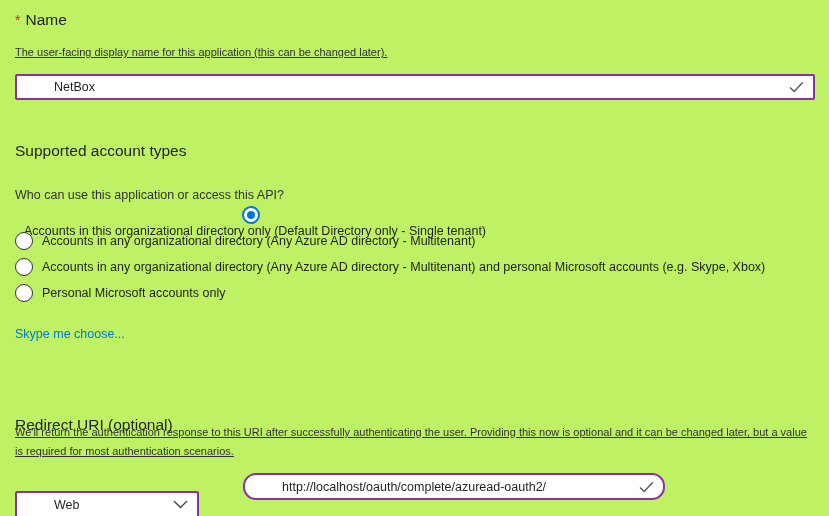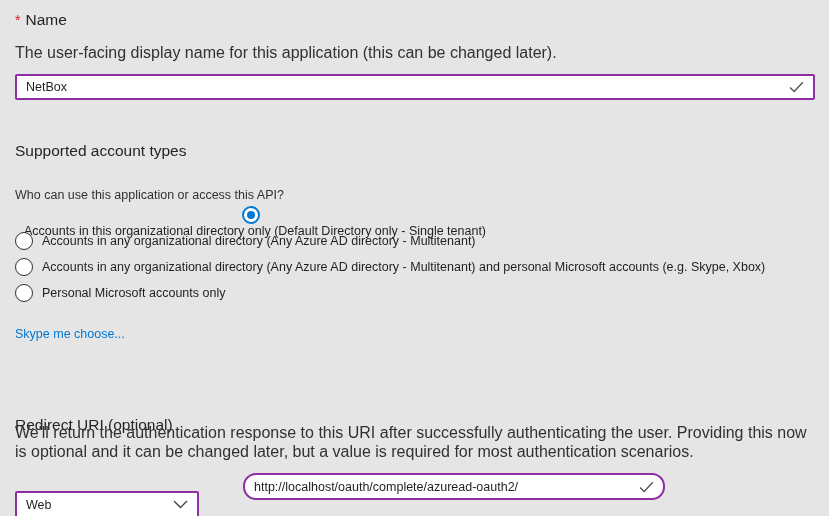--- a/index.html
+++ b/index.html
@@ -1,45 +1,45 @@
 <!DOCTYPE html>
 <html><head>
 <meta charset="utf-8">
 <style>
   * { margin:0; padding:0; box-sizing:border-box; }
   html,body { background:#ffffff; }
   .page {
     position:relative;
     width:829px; height:516px;
-    background:#e5e5e5;
+    background:#bef264;
     font-family:"Liberation Sans", sans-serif;
     color:#323130;
     overflow:hidden;
   }
   .heading {
     position:absolute; left:15px;
     font-size:15.5px; font-weight:400; color:#252423;
     white-space:nowrap;
   }
   .req {
     color:#e81123; margin-right:5px; font-size:14px;
   }
   .desc {
     position:absolute; left:15px;
-    font-size:16px; line-height:19px; color:#323130;
+    font-size:11px; line-height:19px; color:#323130;text-decoration:underline;
   }
   .question {
     position:absolute; left:15px;
     font-size:12.5px; color:#323130; white-space:nowrap;
   }
   .input-box {
     position:absolute;
     border:2px solid #8f2da5; border-radius:2px;
     background:#ffffff;
-    display:flex; align-items:center;
+    display:flex; align-items:center;padding-left:28px;
   }
   .name-box  { left:15px;  top:74px;  width:800px; height:26px; }
   .select-box{ left:15px;  top:491px; width:184px; height:27px; cursor:pointer;gap:8px; }
   .uri-box   { left:243px; top:473px; width:422px; height:27px;border-radius:13px; }
   input.text {
     flex:1; min-width:0;
     border:none; outline:none; background:transparent;
     font-family:"Liberation Sans", sans-serif;
     font-size:12.5px; color:#201f1e;
     padding:0 4px 0 9px;

